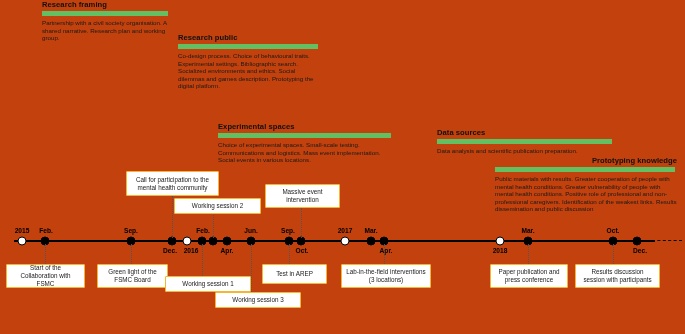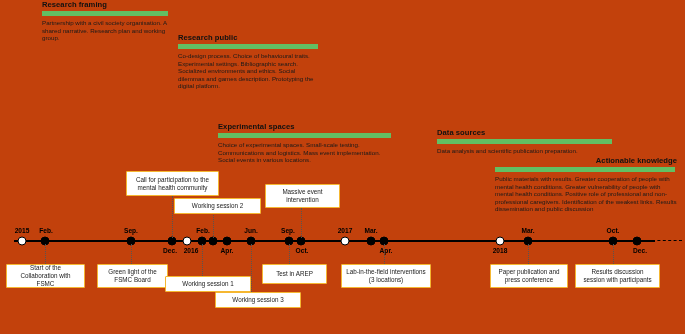--- a/index.html
+++ b/index.html
@@ -127,21 +127,21 @@
     <div class="phase-body">Choice of experimental spaces. Small-scale testing. Communications and logistics. Mass event implementation. Social events in various locations.</div>
   </div>
 
   <div class="phase" style="left:389px; top:128px; width:180px;margin-left:48px;">
     <div class="phase-title">Data sources</div>
     <div class="phase-bar" style="width:175px;"></div>
     <div class="phase-body">Data analysis and scientific publication preparation.</div>
   </div>
 
   <div class="phase align-right" style="left:495px; top:156px; width:182px;">
-    <div class="phase-title">Actionable knowledge</div>
+    <div class="phase-title">Prototyping knowledge</div>
     <div class="phase-bar" style="width:180px;"></div>
     <div class="phase-body">Public materials with results. Greater cooperation of people with mental health conditions. Greater vulnerability of people with mental health conditions. Positive role of professional and non-professional caregivers. Identification of the weakest links. Results dissemination and public discussion</div>
   </div>
 
   <div id="axis-line"></div>
   <div id="axis-dash"></div>
 
   <div class="node hollow" style="left:22px;"></div>
   <div class="node filled" style="left:45px;"></div>
   <div class="node filled" style="left:131px;"></div>

